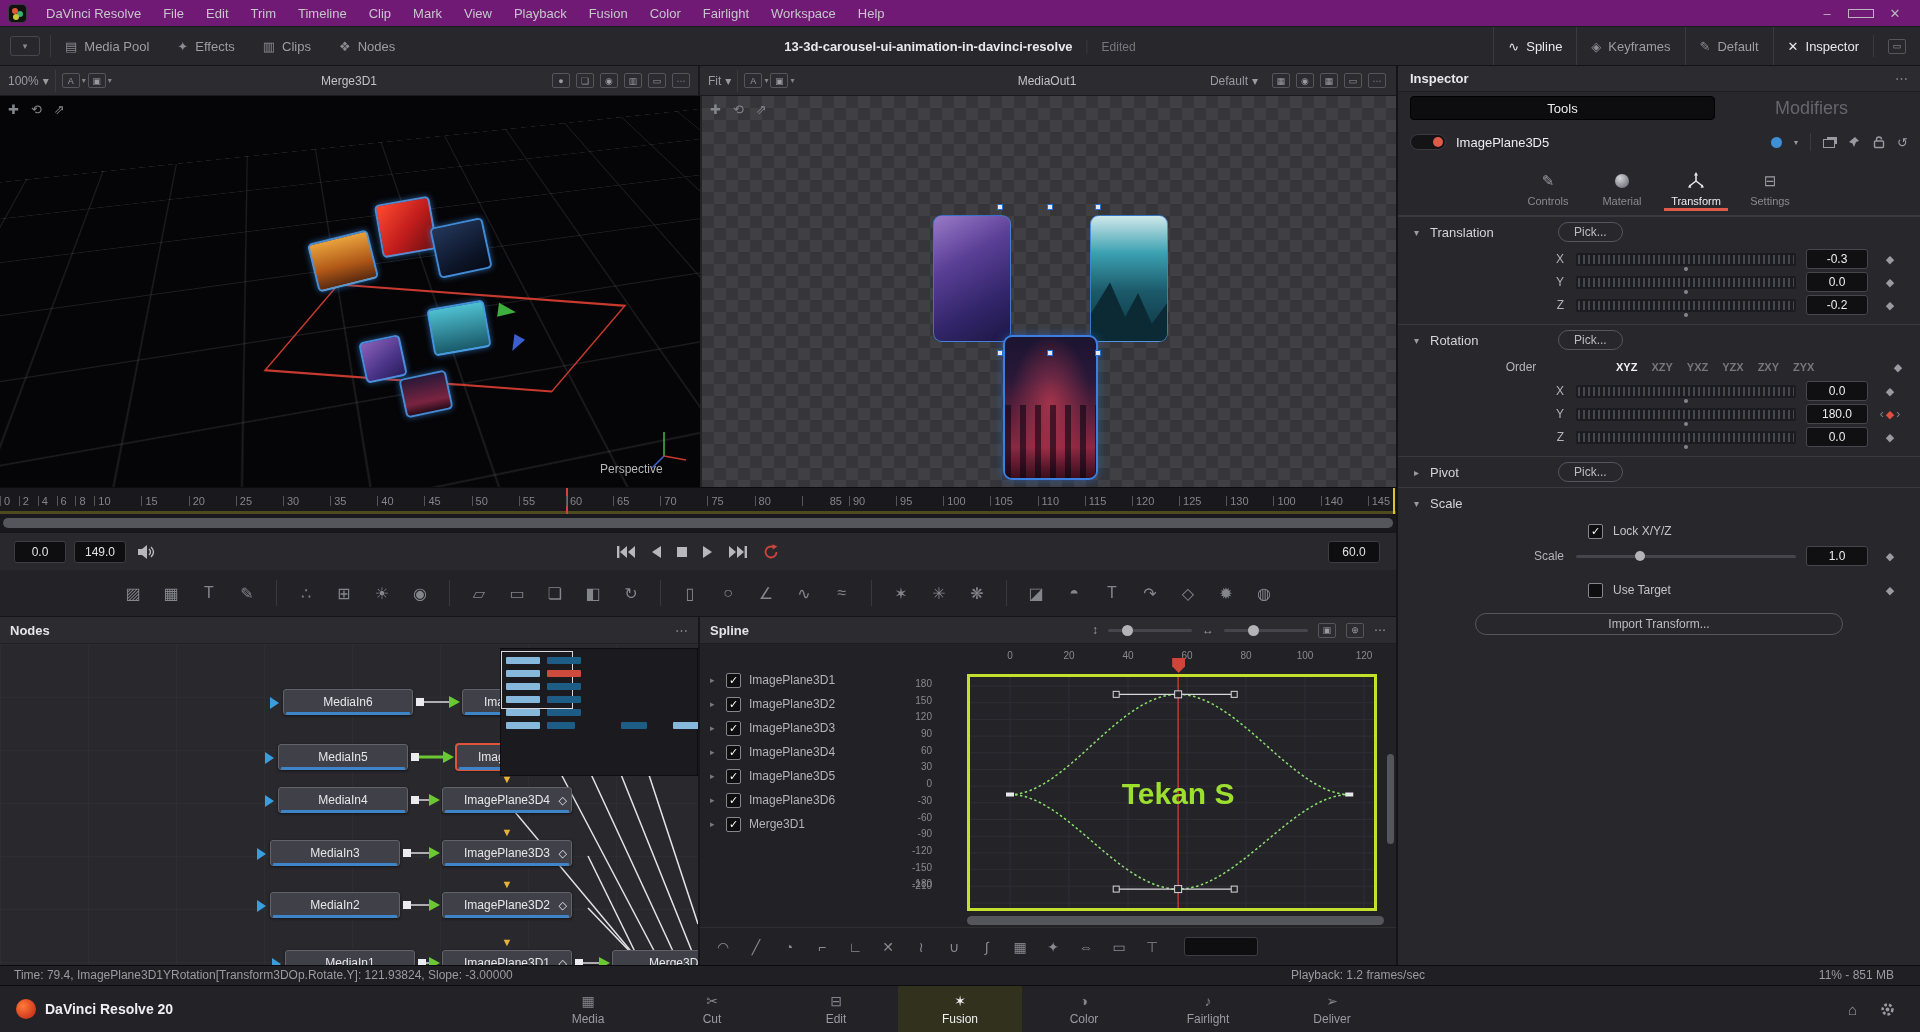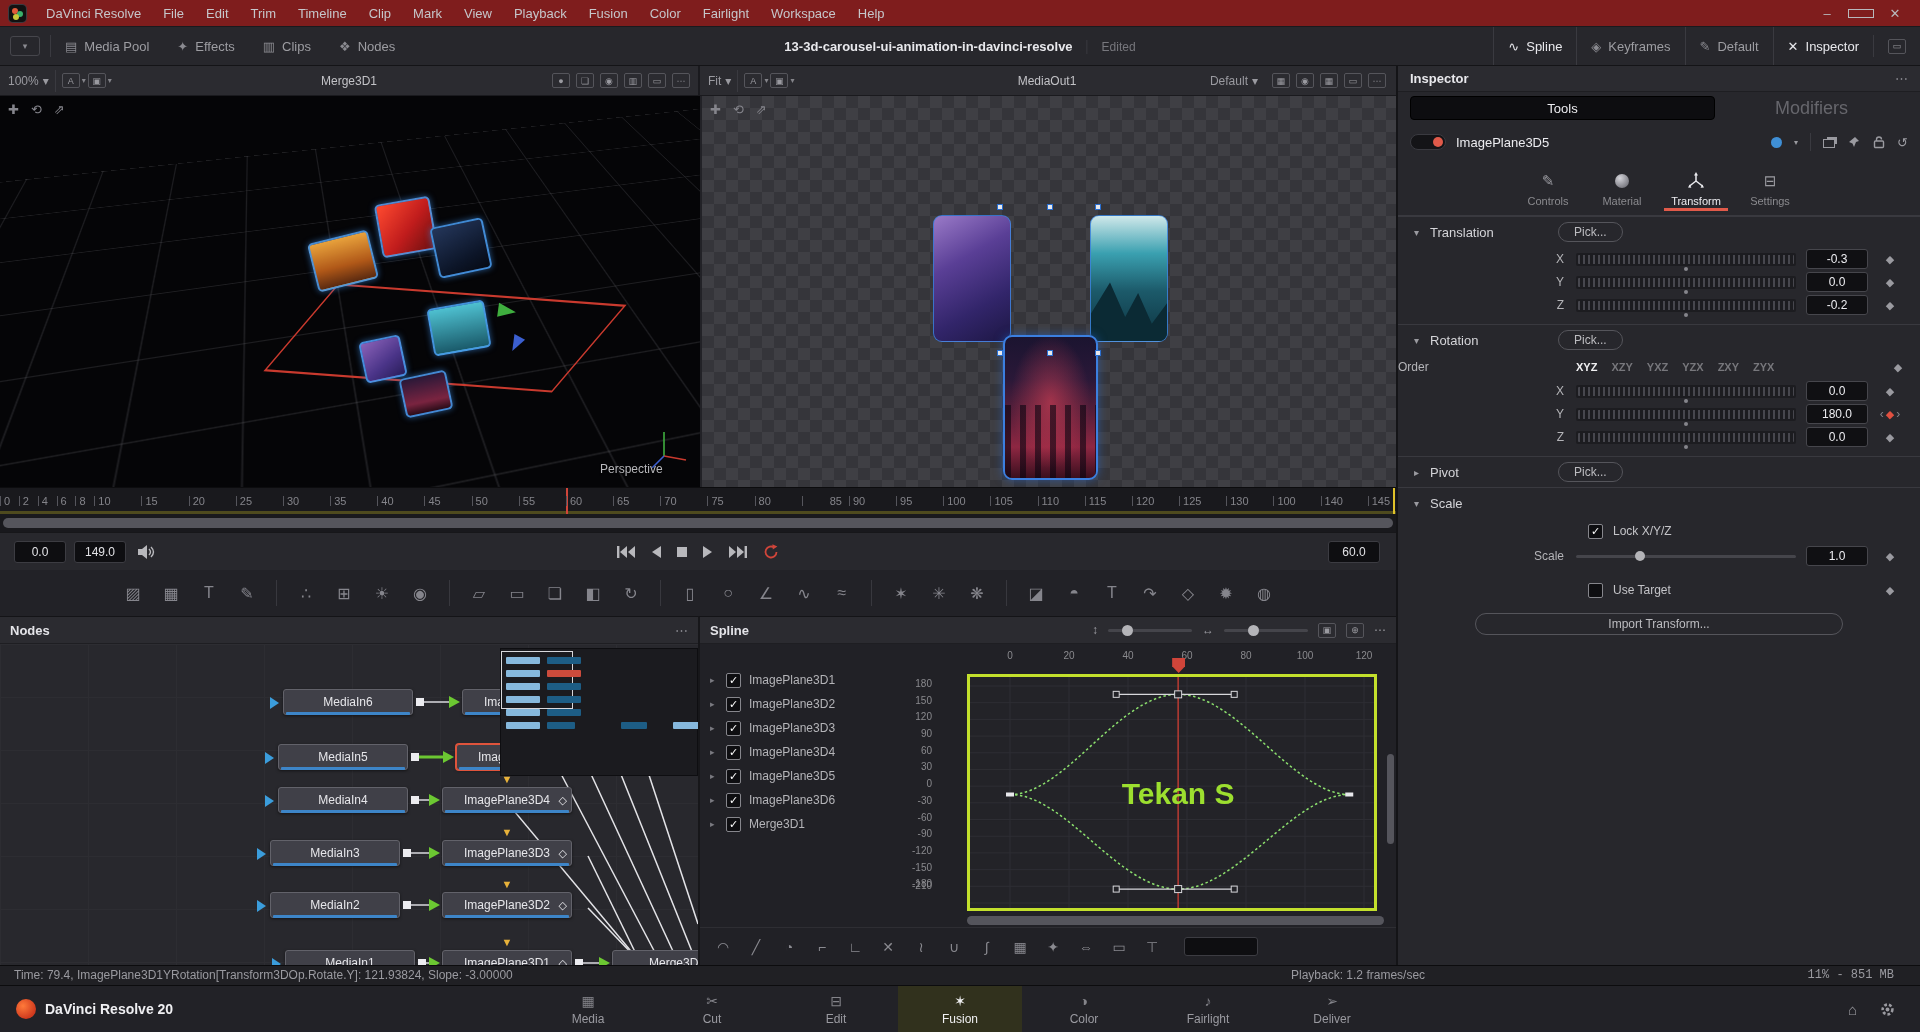--- a/index.html
+++ b/index.html
@@ -1,21 +1,21 @@
 <!DOCTYPE html>
 <html><head>
 <meta charset="utf-8">
 <style>
   * { box-sizing: border-box; margin:0; padding:0; }
   html,body { background:#0c0c0e; }
   body { font-family:"Liberation Sans", sans-serif; }
   #app { position:relative; width:1920px; height:1032px; background:#222227; overflow:hidden; color:#c8c8cc; font-size:13px; -webkit-user-select:none; }
 
   
-  .menubar { position:absolute; left:0; top:0; width:1920px; height:27px; background:#7f1d1d; display:flex; align-items:center; border-bottom:1px solid #1a1a1e; }
+  .menubar { position:absolute; left:0; top:0; width:1920px; height:27px; background:#701a75; display:flex; align-items:center; border-bottom:1px solid #1a1a1e; }
   .applogo { width:17px; height:17px; margin:0 9px 0 9px; border-radius:4px; background:#111; position:relative; box-shadow:0 0 0 1px #3a3a40; }
   .applogo i { position:absolute; width:6px; height:6px; border-radius:50%; }
   .applogo i:nth-child(1){ left:3px; top:3px; background:#e05a3a; }
   .applogo i:nth-child(2){ left:8px; top:6px; background:#3ab06a; }
   .applogo i:nth-child(3){ left:4px; top:9px; background:#c8c83a; }
   .menu-item { padding:0 11px; color:#c6c6ca; font-size:13px; line-height:27px; cursor:default; }
   .menu-item.app-name { font-weight:normal; }
   .winctl { margin-left:auto; display:flex; align-items:center; gap:8px; padding-right:12px; color:#b8b8bc; }
   .winctl span { width:26px; text-align:center; font-size:13px; }
   .maxbox { display:inline-block; width:10px; height:9px; border:1px solid #b8b8bc; }
@@ -137,21 +137,21 @@
   .vscroll { position:absolute; right:2px; top:110px; width:7px; height:90px; background:#55555c; border-radius:4px; }
   .gscroll { position:absolute; left:41px; right:12px; bottom:2px; height:9px; background:#55555c; border-radius:5px; }
   .sp-toolbar { position:absolute; left:0; right:0; bottom:0; height:38px; border-top:1px solid #2e2e33; display:flex; align-items:center; gap:15px; padding-left:14px; }
   .sp-tool { color:#8a8a90; font-size:14px; width:18px; text-align:center; }
   .sp-input { width:74px; height:19px; background:#0e0e11; border:1px solid #3c3c42; border-radius:3px; margin-left:8px; color:#e2e2e6; font-size:11px; }
 
   
   .statusbar { position:absolute; left:0; top:965px; width:1920px; height:20px; background:#202024; border-top:1px solid #0c0c0e; font-size:12px; color:#9a9aa0; }
   .statusbar .lt { position:absolute; left:14px; top:2px; }
   .statusbar .pb { position:absolute; left:1291px; top:2px; }
-  .statusbar .mem { position:absolute; right:26px; top:2px;font-family:Liberation Mono, monospace; }
+  .statusbar .mem { position:absolute; right:26px; top:2px; }
 
   
   .bottombar { position:absolute; left:0; top:985px; width:1920px; height:47px; background:#222227; border-top:1px solid #0c0c0e; display:flex; align-items:center; }
   .brand { display:flex; align-items:center; gap:9px; padding-left:16px; width:300px; }
   .brand .txt { color:#efeff2; font-weight:bold; font-size:14px; }
   .brand .blogo { width:20px; height:20px; border-radius:50%; background:radial-gradient(circle at 35% 35%, #ff7a3a, #d03a1e 70%); position:relative; }
   .pages { position:absolute; left:50%; transform:translateX(-50%); display:flex; height:47px; }
   .page { width:124px; display:flex; flex-direction:column; align-items:center; justify-content:center; gap:3px; color:#9a9aa0; font-size:12px; }
   .page .pi { font-size:14px; color:#84848a; }
   .page.active { background:#31311d; color:#f0f0f2; }
@@ -185,21 +185,21 @@
   .prow { display:flex; align-items:center; height:22px; margin:1px 0; padding-right:8px; }
   .plabel { width:178px; text-align:right; padding-right:12px; color:#b4b4b8; font-size:12px; }
   .tslider { flex:1; height:13px; background:#1c1c20; border-radius:2px; position:relative; }
   .tslider .stripes { position:absolute; inset:2px; background:repeating-linear-gradient(90deg,#47474e 0 2px,transparent 2px 5px); border-radius:1px; }
   .tslider .defdot { position:absolute; left:50%; bottom:-5px; width:4px; height:4px; border-radius:50%; background:#85858c; transform:translateX(-50%); }
   .pval { width:62px; height:20px; margin-left:10px; background:#101013; border:1px solid #46464c; border-radius:3px; color:#ececf0; font-size:12px; display:flex; align-items:center; justify-content:center; }
   .kfcell { width:44px; display:flex; align-items:center; justify-content:center; gap:2px; color:#9a9aa0; font-size:11px; }
   .kfcell .red { color:#e05040; }
   .kfcell .nav { color:#84848a; font-size:12px; }
   .orow { display:flex; align-items:center; height:24px; }
-  .orow .olab { width:178px; text-align:left; padding-right:12px; color:#b4b4b8; font-size:12px; }
+  .orow .olab { width:178px; text-align:center; padding-right:12px; color:#b4b4b8; font-size:12px;margin-left:40px; }
   .oopt { color:#77777c; font-size:11px; font-weight:bold; margin-right:14px; }
   .oopt.active { color:#f0f0f2; }
   .cbrow { display:flex; align-items:center; gap:10px; height:26px; padding-left:190px; }
   .cbrow .cl { color:#c4c4c8; font-size:12px; }
   .cbrow .kfr { margin-left:auto; }
   .rslider { flex:1; height:3px; background:#45454b; border-radius:2px; position:relative; }
   .rslider i { position:absolute; top:-4px; width:10px; height:10px; border-radius:50%; background:#b4b4b8; }
   .imp-row { display:flex; justify-content:center; margin-top:10px; }
   .imp-btn { width:368px; height:22px; border:1px solid #55555b; border-radius:11px; color:#bcbcc0; font-size:12px; display:flex; align-items:center; justify-content:center; }
 </style>

